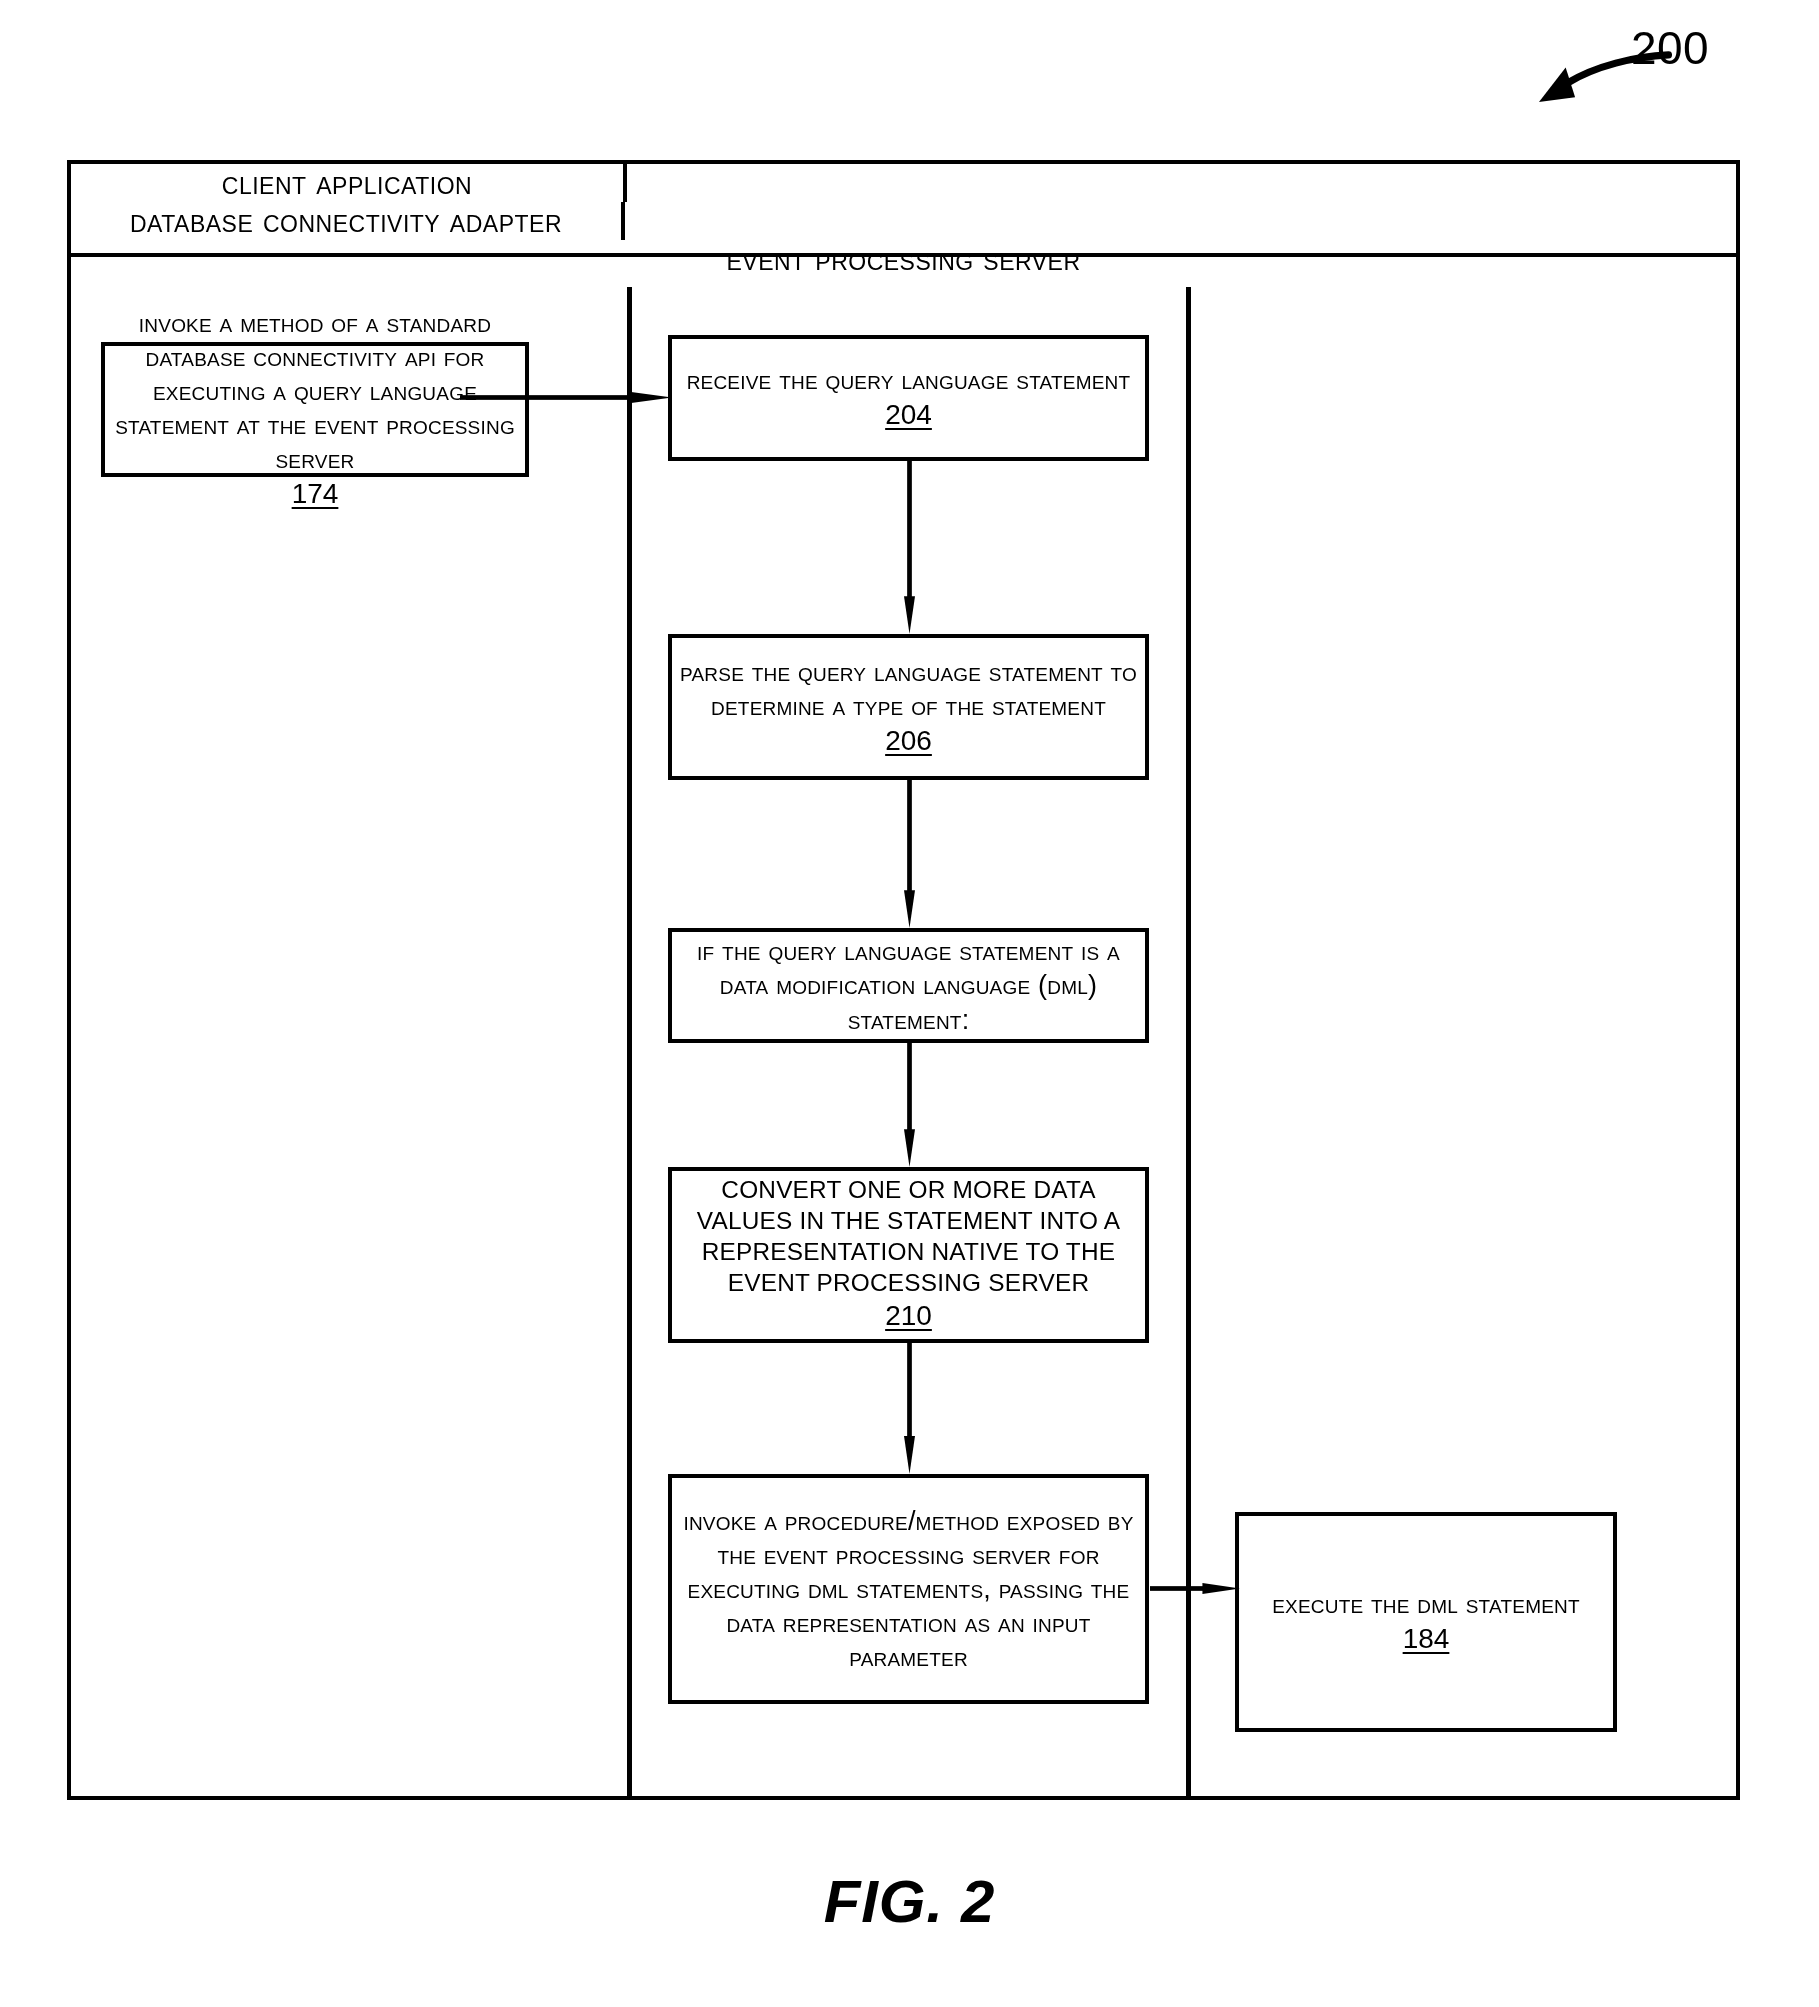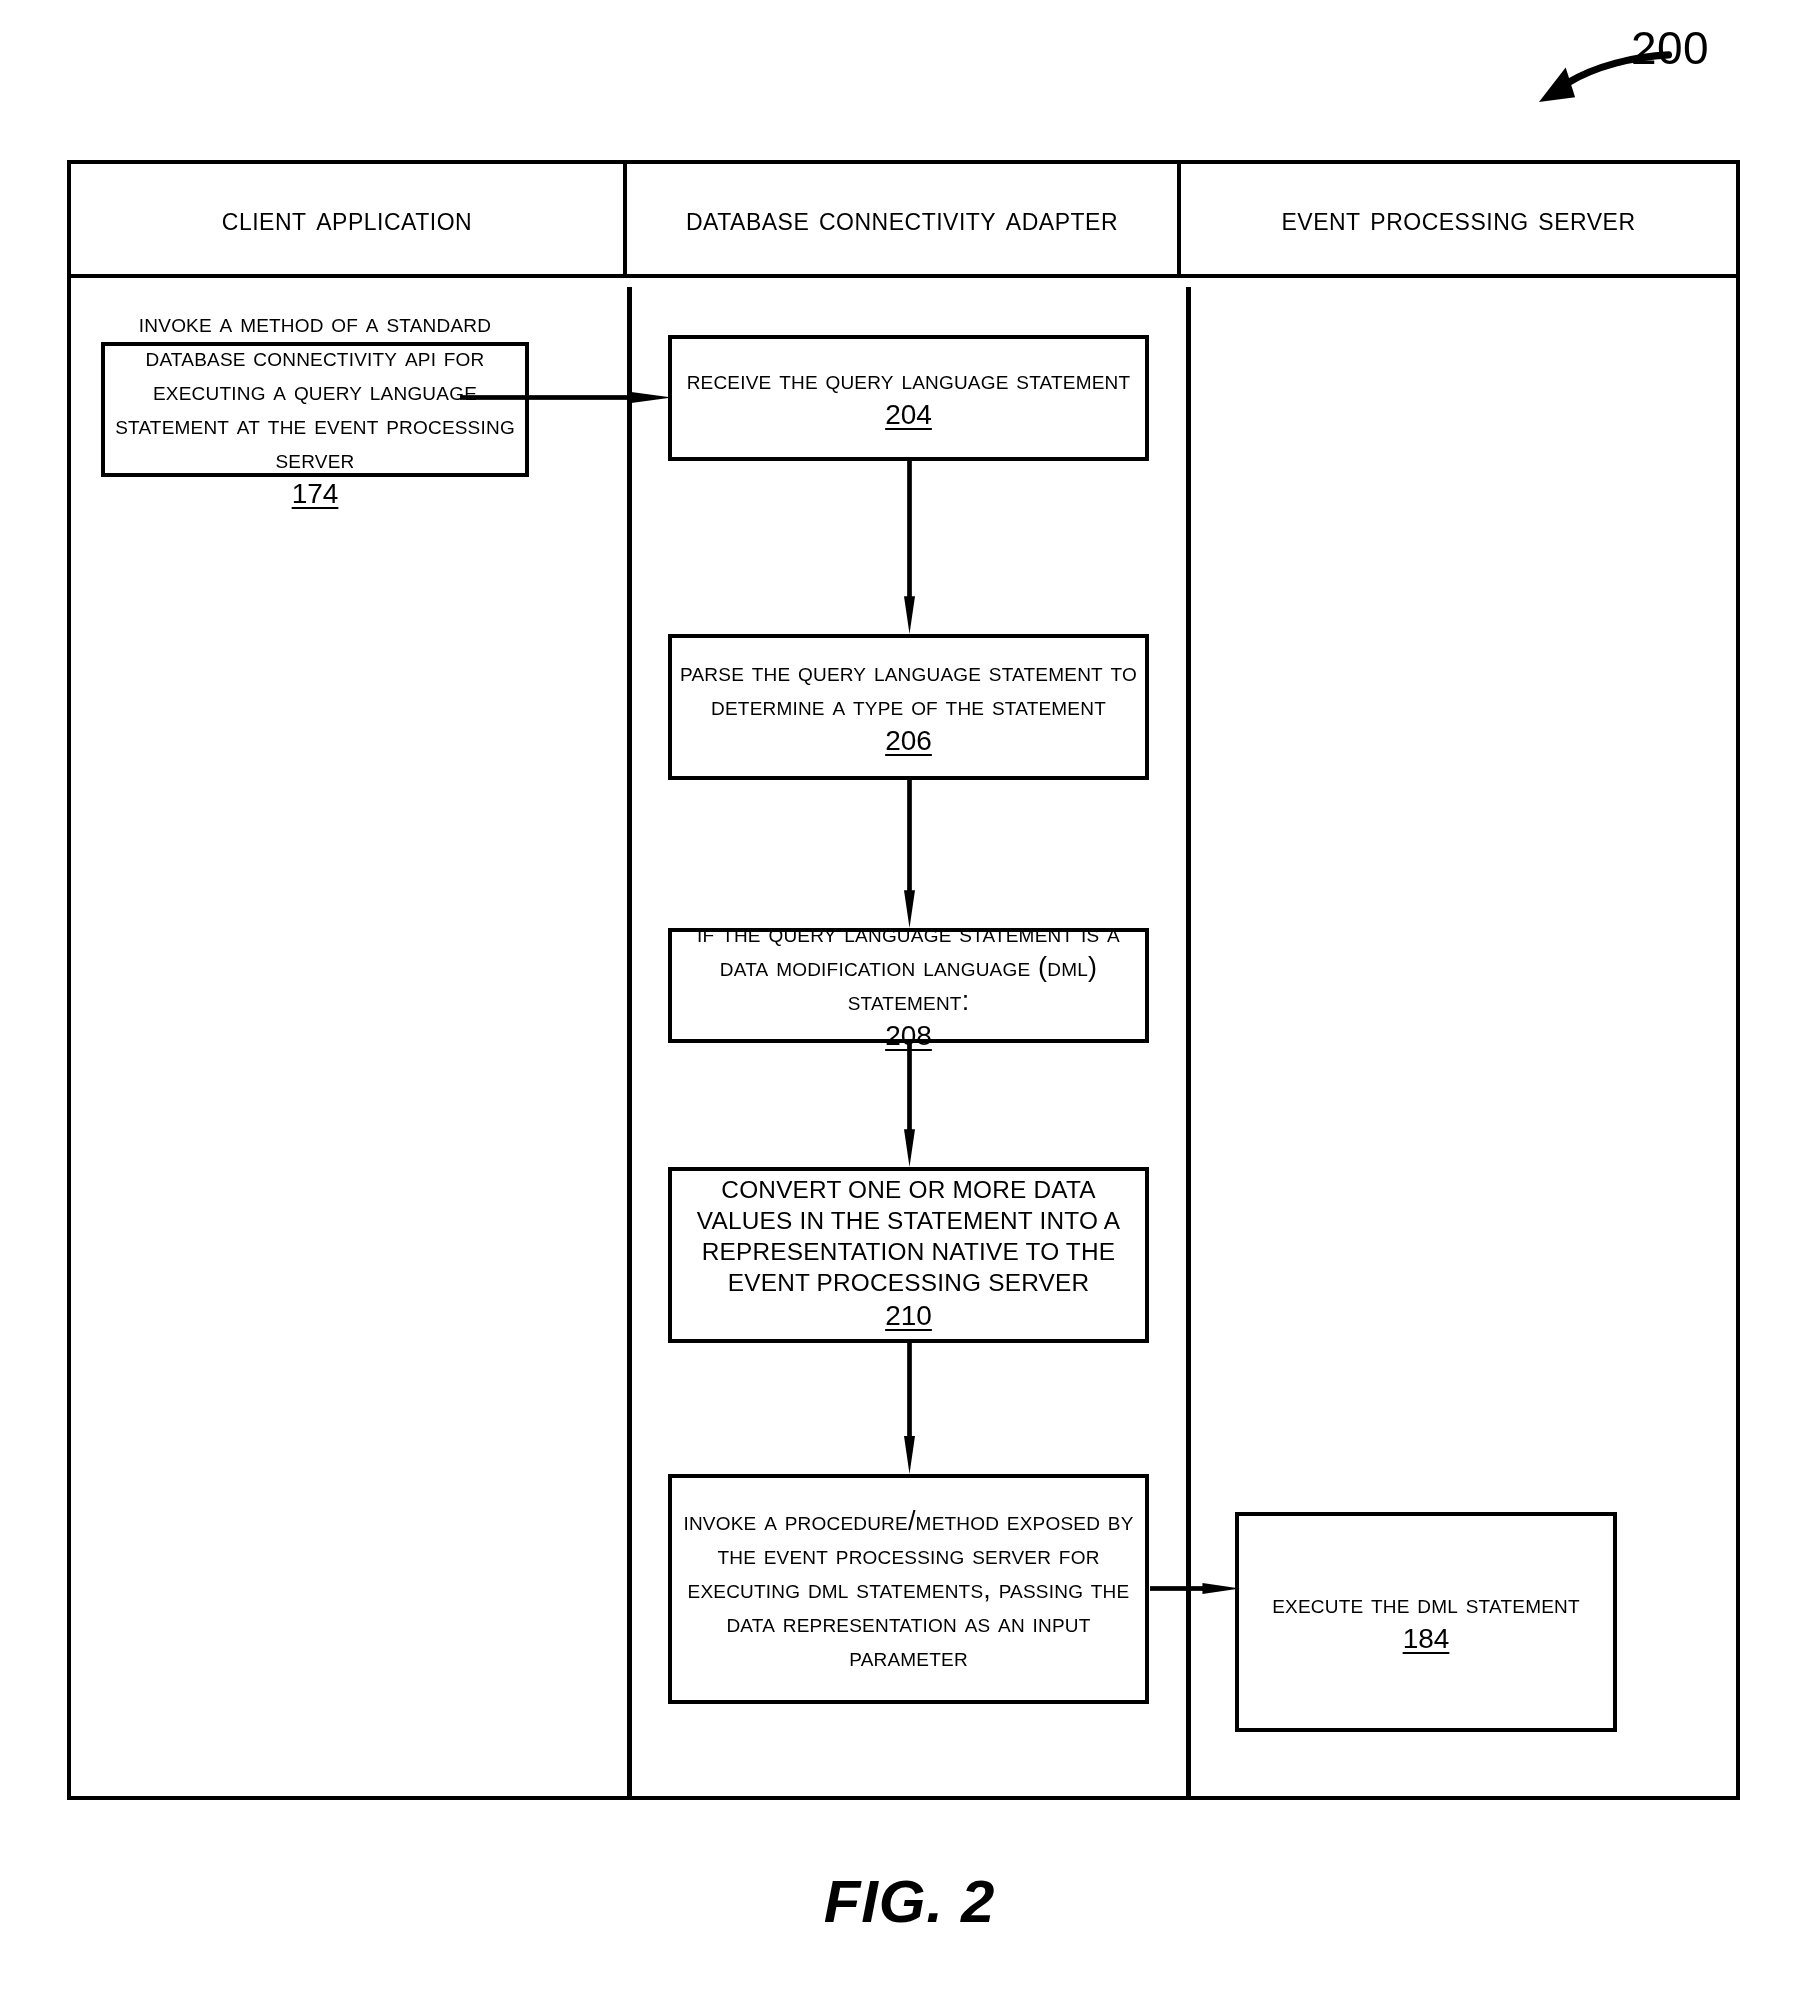--- a/index.html
+++ b/index.html
@@ -49,24 +49,25 @@
     box-sizing: border-box;
     background: #ffffff;
   }
 
   
   #header-row {
     position: absolute;
     left: 0;
     top: 0;
     right: 0;
-    height: 114px;
+    height: 93px;
     border-bottom: 4.7px solid #000;
     box-sizing: border-box;
     display: flex;
+    flex-direction: column;
   }
   .lane-header {
     display: flex;
     align-items: center;
     justify-content: center;
     box-sizing: border-box;
     height: 100%;
   }
   .lane-header-text {
     font-size: 33px;
@@ -208,21 +209,20 @@
     <div class="pbox" id="box-206">
       <div class="pbox-inner">
         <span class="pbox-text">Parse the query language statement to determine a type of the statement</span>
         <span class="pbox-num">206</span>
       </div>
     </div>
 
     <div class="pbox" id="box-208">
       <div class="pbox-inner">
         <span class="pbox-text">If the query language statement is a data modification language (DML) statement:</span>
-        <span class="pbox-num">208</span>
       </div>
     </div>
 
     <div class="pbox" id="box-210">
       <div class="pbox-inner">
         <span class="pbox-text allcaps">Convert one or more data values in the statement into a representation native to the event processing server</span>
         <span class="pbox-num">210</span>
       </div>
     </div>
 

